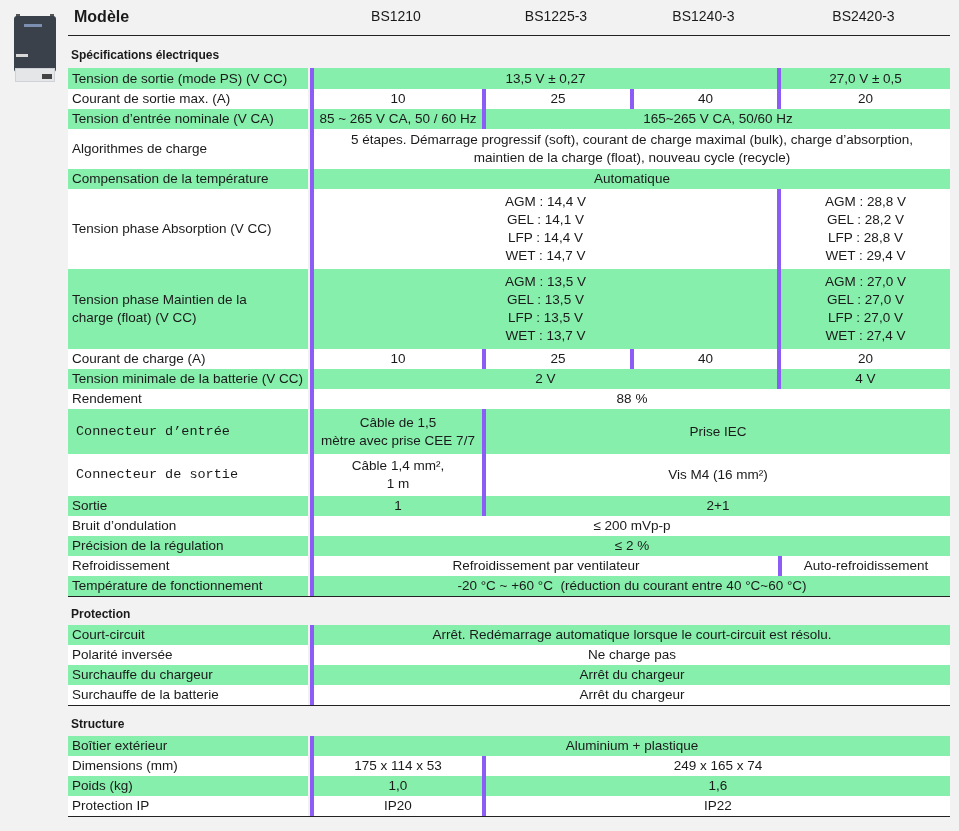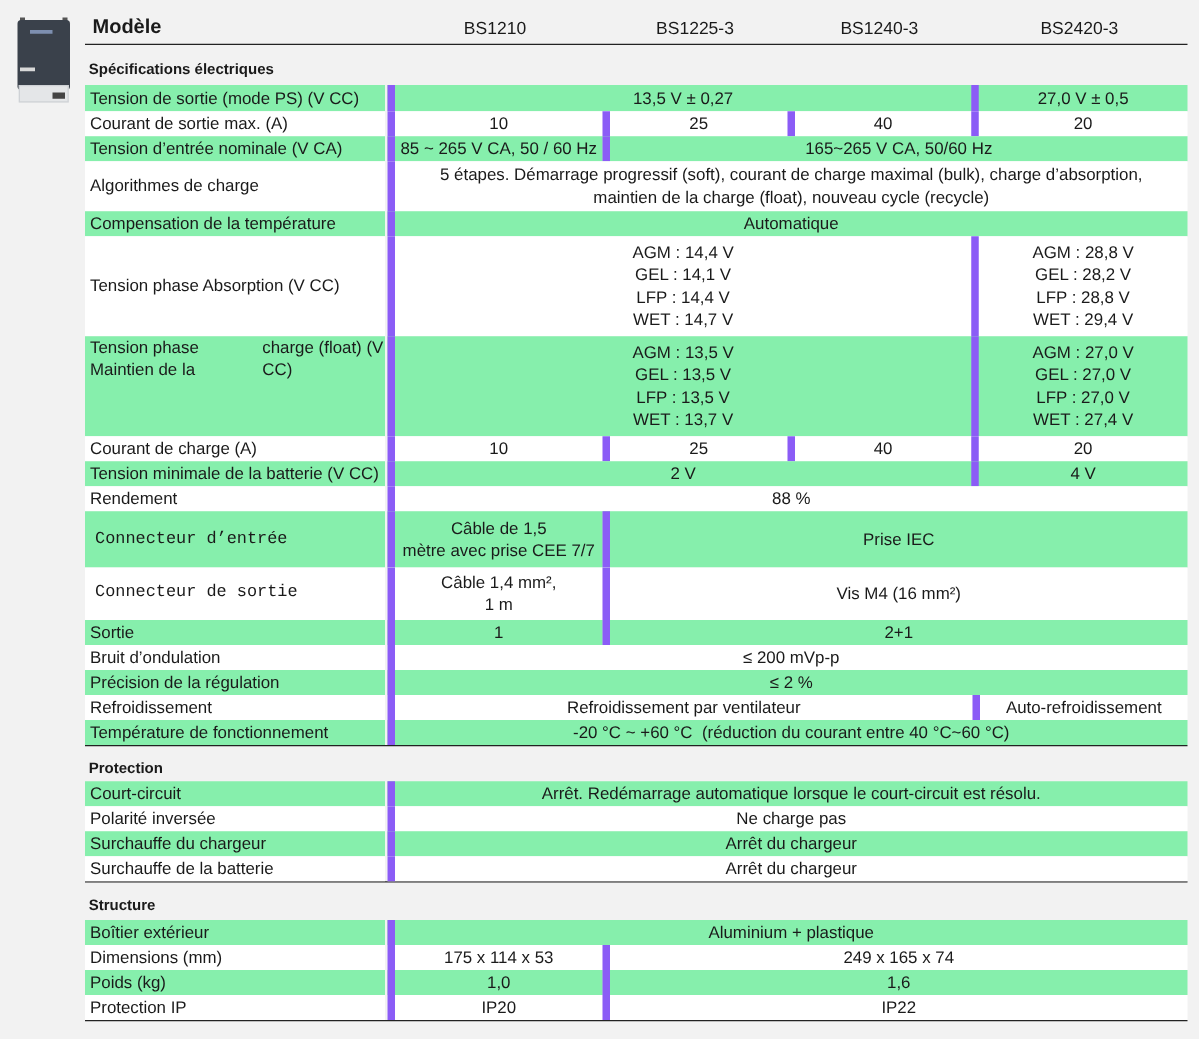--- a/index.html
+++ b/index.html
@@ -9,34 +9,34 @@
   .product-img { position: absolute; left: 12px; top: 12px; width: 46px; height: 68px; }
   .product-img .body { position: absolute; left: 2px; top: 4px; width: 42px; height: 56px; background: #3a414b; border-radius: 3px; }
   .product-img .foot { position: absolute; left: 3px; top: 56px; width: 40px; height: 14px; background: #e4e6e8; border: 1px solid #cfd2d6; }
   .product-img .tab { position: absolute; top: 2px; width: 4px; height: 4px; background: #555; }
   .product-img .logo { position: absolute; left: 12px; top: 12px; width: 18px; height: 3px; background: #7d8fb0; }
   .product-img .label { position: absolute; left: 4px; top: 42px; width: 12px; height: 3px; background: #d8d8d8; }
   .product-img .plate { position: absolute; left: 30px; top: 62px; width: 10px; height: 5px; background: #444; }
 
   .sheet { position: absolute; left: 68px; top: 0; width: 882px; }
 
-  .model-header { display: flex; height: 36px; align-items: center; position: relative; }
+  .model-header { display: flex; height: 36px; align-items: flex-start; position: relative; }
   .model-header .h-label { width: 242px; font-weight: bold; font-size: 16px; padding-left: 6px; padding-top: 8px; }
   .model-header .h-col { text-align: center; font-weight: normal; font-size: 14px; padding-top: 8px; }
   .model-header::after { content: ""; position: absolute; left: 0; right: 0; bottom: 0; height: 1.5px; background: #222; }
 
   .section-title { font-weight: bold; font-size: 12px; padding-left: 3px; height: 30px; line-height: 38px; }
   .section-title.first { height: 32px; line-height: 38px; }
 
   .row { display: flex; font-size: 13.5px; line-height: 18px; }
   .row.blue .cell, .row.blue .label { background: #86efac; }
   .row.white .cell, .row.white .label { background: #ffffff; }
   .row .label { width: 240px; margin-right: 2px; padding-left: 4px; display: flex; align-items: center; }
   .row .label.indent { padding-left: 8px; font-family: Liberation Mono, monospace; }
-  .row .cell { display: flex; align-items: center; justify-content: center; text-align: center; border-left: 6px solid #8b5cf6; }
+  .row .cell { display: flex; align-items: center; justify-content: center; text-align: center; border-left: 4px solid #8b5cf6; }
   .row .cell:first-of-type { border-left: none; }
   .row .cell.stack { flex-direction: column; }
   .row.last { border-bottom: 1.5px solid #222; }
 
   .c1 { width: 172px; } .c2 { width: 148px; } .c3 { width: 147px; } .c4 { width: 173px; }
   .c123 { width: 467px; } .c234 { width: 468px; } .c1234 { width: 640px; }
 </style>
 </head>
 <body>
 
@@ -99,21 +99,21 @@
       <span>WET : 14,7 V</span>
     </div>
     <div class="cell c4 stack">
       <span>AGM : 28,8 V</span>
       <span>GEL : 28,2 V</span>
       <span>LFP : 28,8 V</span>
       <span>WET : 29,4 V</span>
     </div>
   </div>
   <div class="row blue" style="height:80px">
-    <div class="label stack" style="align-items:flex-start;justify-content:center">
+    <div class="label stack" style="flex-direction:column;align-items:flex-start;justify-content:center">
       <span>Tension phase Maintien de la</span>
       <span>charge (float) (V CC)</span>
     </div>
     <div class="cell c123 stack">
       <span>AGM : 13,5 V</span>
       <span>GEL : 13,5 V</span>
       <span>LFP : 13,5 V</span>
       <span>WET : 13,7 V</span>
     </div>
     <div class="cell c4 stack">

